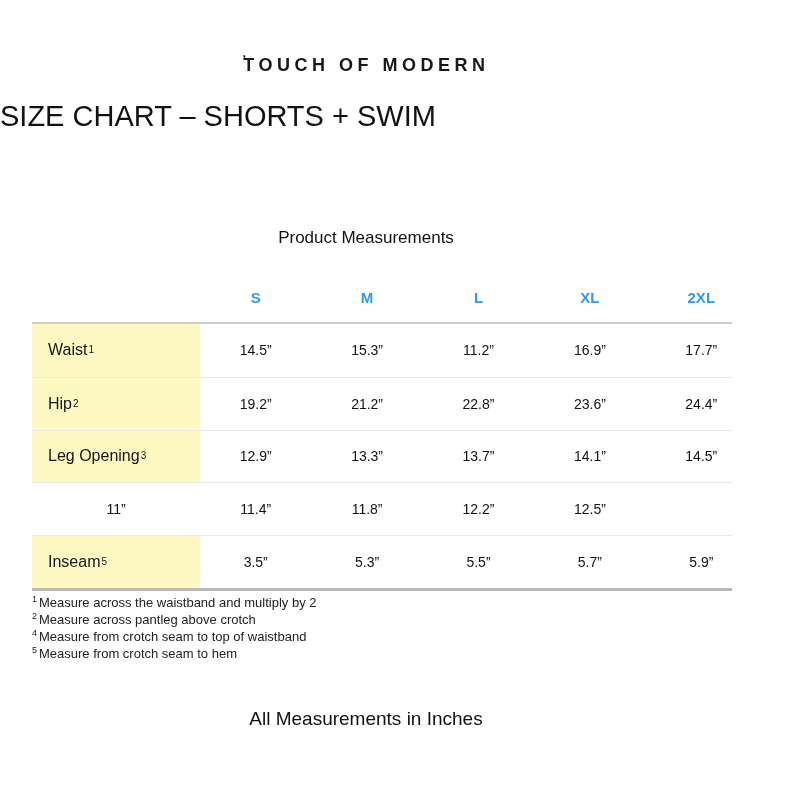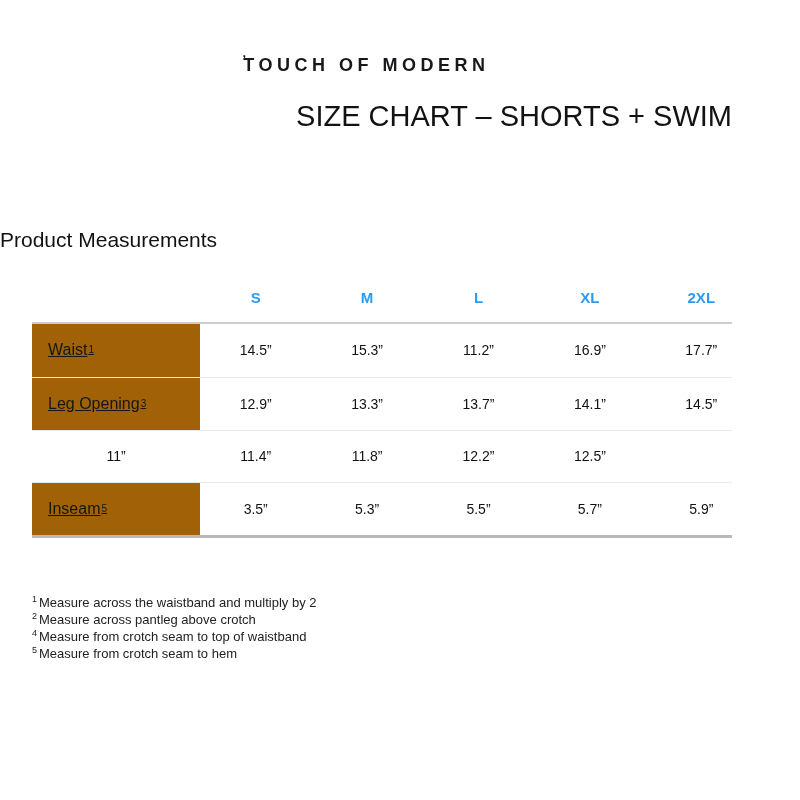--- a/index.html
+++ b/index.html
@@ -30,33 +30,33 @@
     vertical-align: 7px;
     letter-spacing: 0;
     margin-right: -3px;
   }
 
   
   .title {
     position: absolute;
     top: 98px; left: 0; width: 100%;
     margin: 0;
-    text-align: right;
+    text-align: left;
     font-size: 29px;
     line-height: 36px;
     font-weight: 400;
     color: #121212;
   }
 
   
   .subtitle {
     position: absolute;
     top: 228px; left: 0; width: 100%;
-    text-align: left;
-    font-size: 21px;
+    text-align: center;
+    font-size: 17px;
     color: #121212;
   }
 
   
   .chart {
     position: absolute;
     top: 285px; left: 32px;
     width: 725px;
   }
   .hrow, .trow {
@@ -74,25 +74,24 @@
   .tbody {
     border-top: 2px solid #cdcdcd;
     border-bottom: 3px solid #b9b9b9;
   }
   .trow { height: 52.8px; box-sizing: border-box; }
   .trow + .trow { border-top: 1px solid #e9e9e9; }
   .tlabel {
     align-self: stretch;
     display: flex;
     align-items: center;
-    background: #a16207;
+    background: #fef9c3;
     padding-left: 16px;
     font-size: 16px;
     color: #161616;
-    text-decoration: underline;
   }
   .tlabel sup { font-size: 10px; line-height: 0; margin-left: 1px; }
   .tval {
     text-align: center;
     font-size: 14px;
     color: #121212;
   }
 
   
   .footnotes {
@@ -145,20 +144,31 @@
             <span>Waist</span>
             <sup>1</sup>
           </div>
         <div class="tval">14.5”</div>
         <div class="tval">15.3”</div>
         <div class="tval">11.2”</div>
         <div class="tval">16.9”</div>
         <div class="tval">17.7”</div>
       </div>
 
+      <div class="trow">
+        <div class="tlabel">
+            <span>Hip</span>
+            <sup>2</sup>
+          </div>
+        <div class="tval">19.2”</div>
+        <div class="tval">21.2”</div>
+        <div class="tval">22.8”</div>
+        <div class="tval">23.6”</div>
+        <div class="tval">24.4”</div>
+      </div>
 
       <div class="trow">
         <div class="tlabel">
             <span>Leg Opening</span>
             <sup>3</sup>
           </div>
         <div class="tval">12.9”</div>
         <div class="tval">13.3”</div>
         <div class="tval">13.7”</div>
         <div class="tval">14.1”</div>
@@ -188,14 +198,15 @@
     </div>
   </div>
 
   <div class="footnotes">
     <div class="fn"><sup>1</sup><span>Measure across the waistband and multiply by 2</span></div>
     <div class="fn"><sup>2</sup><span>Measure across pantleg above crotch</span></div>
     <div class="fn"><sup>4</sup><span>Measure from crotch seam to top of waistband</span></div>
     <div class="fn"><sup>5</sup><span>Measure from crotch seam to hem</span></div>
   </div>
 
+  <div class="footer">All Measurements in Inches</div>
 
 </div>
 
 </body></html>

